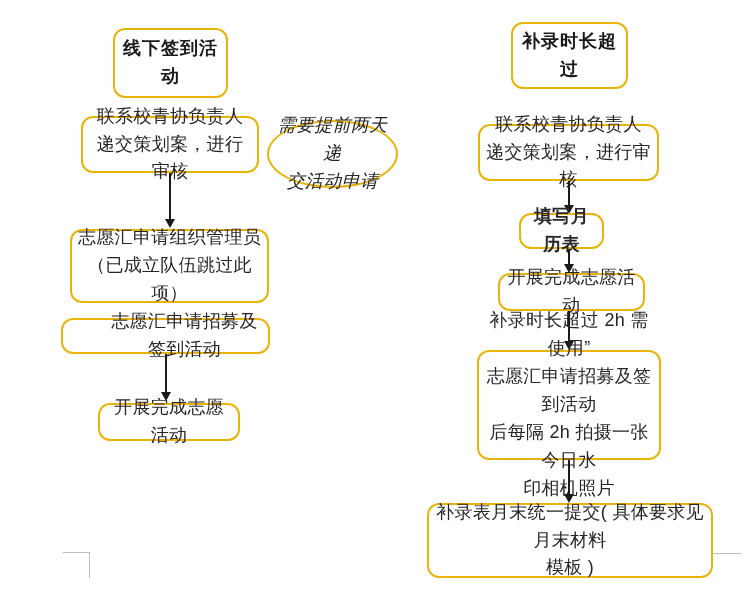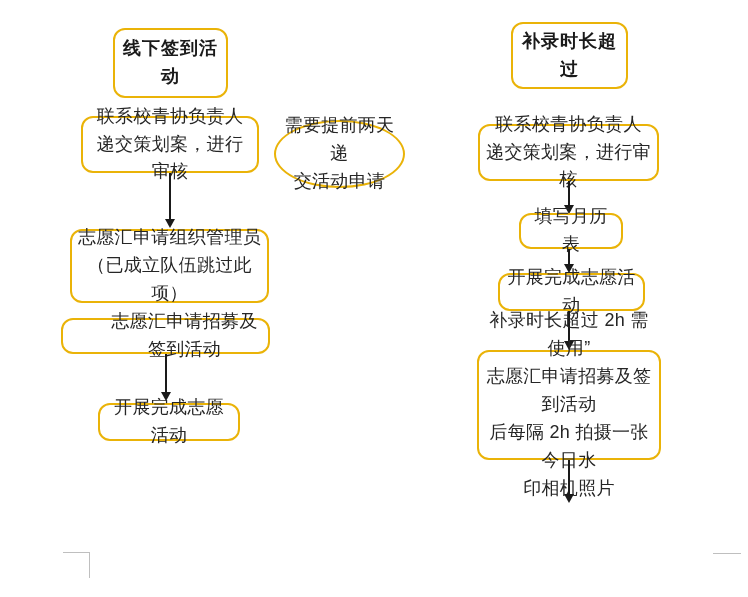--- a/index.html
+++ b/index.html
@@ -68,21 +68,21 @@
 
   <div class="node rounded title" style="left:113px; top:28px; width:115px; height:70px;">
     <span class="txt">线下签到活动</span>
   </div>
 
   <div class="node rounded" style="left:81px; top:116px; width:178px; height:57px;">
     <span class="txt">联系校青协负责人
 递交策划案，进行审核</span>
   </div>
 
-  <div class="node ellipse" style="left:274px; top:120px; width:131px; height:68px;">
+  <div class="node ellipse" style="left:267px; top:120px; width:131px; height:68px;font-style:italic;">
     <span class="txt">需要提前两天递
 交活动申请</span>
   </div>
 
   <div class="connector" style="left:169px; top:173px; height:48px;"></div>
   <div class="arrowhead" style="left:165px; top:219px;"></div>
 
   <div class="node rounded" style="left:70px; top:229px; width:199px; height:74px;">
     <span class="txt">志愿汇申请组织管理员
 （已成立队伍跳过此项）</span>
@@ -104,21 +104,21 @@
   </div>
 
   <div class="node rounded" style="left:478px; top:124px; width:181px; height:57px;">
     <span class="txt">联系校青协负责人
 递交策划案，进行审核</span>
   </div>
 
   <div class="connector" style="left:568px; top:181px; height:26px;"></div>
   <div class="arrowhead" style="left:564px; top:205px;"></div>
 
-  <div class="node rounded" style="left:519px; top:213px; width:104px; height:36px;">
+  <div class="node rounded" style="left:519px; top:213px; width:85px; height:36px;font-weight:bold;">
     <span class="txt">填写月历表</span>
   </div>
 
   <div class="connector" style="left:568px; top:249px; height:18px;"></div>
   <div class="arrowhead" style="left:564px; top:264px;"></div>
 
   <div class="node rounded" style="left:498px; top:273px; width:147px; height:38px;">
     <span class="txt">开展完成志愿活动</span>
   </div>
 
@@ -128,18 +128,22 @@
   <div class="node rounded" style="left:477px; top:350px; width:184px; height:110px;">
     <span class="txt">补录时长超过 2h 需使用”
 志愿汇申请招募及签到活动
 后每隔 2h 拍摄一张今日水
 印相机照片</span>
   </div>
 
   <div class="connector" style="left:568px; top:460px; height:36px;"></div>
   <div class="arrowhead" style="left:564px; top:494px;"></div>
 
+  <div class="node rounded" style="left:427px; top:503px; width:286px; height:75px;">
+    <span class="txt">补录表月末统一提交( 具体要求见月末材料
+模板 )</span>
+  </div>
 
   <div class="cropmark" style="left:63px; top:552px; width:27px; height:1px;"></div>
   <div class="cropmark" style="left:89px; top:552px; width:1px; height:26px;"></div>
   <div class="cropmark" style="left:713px; top:553px; width:28px; height:1px;"></div>
 
 </div>
 
 </body></html>

